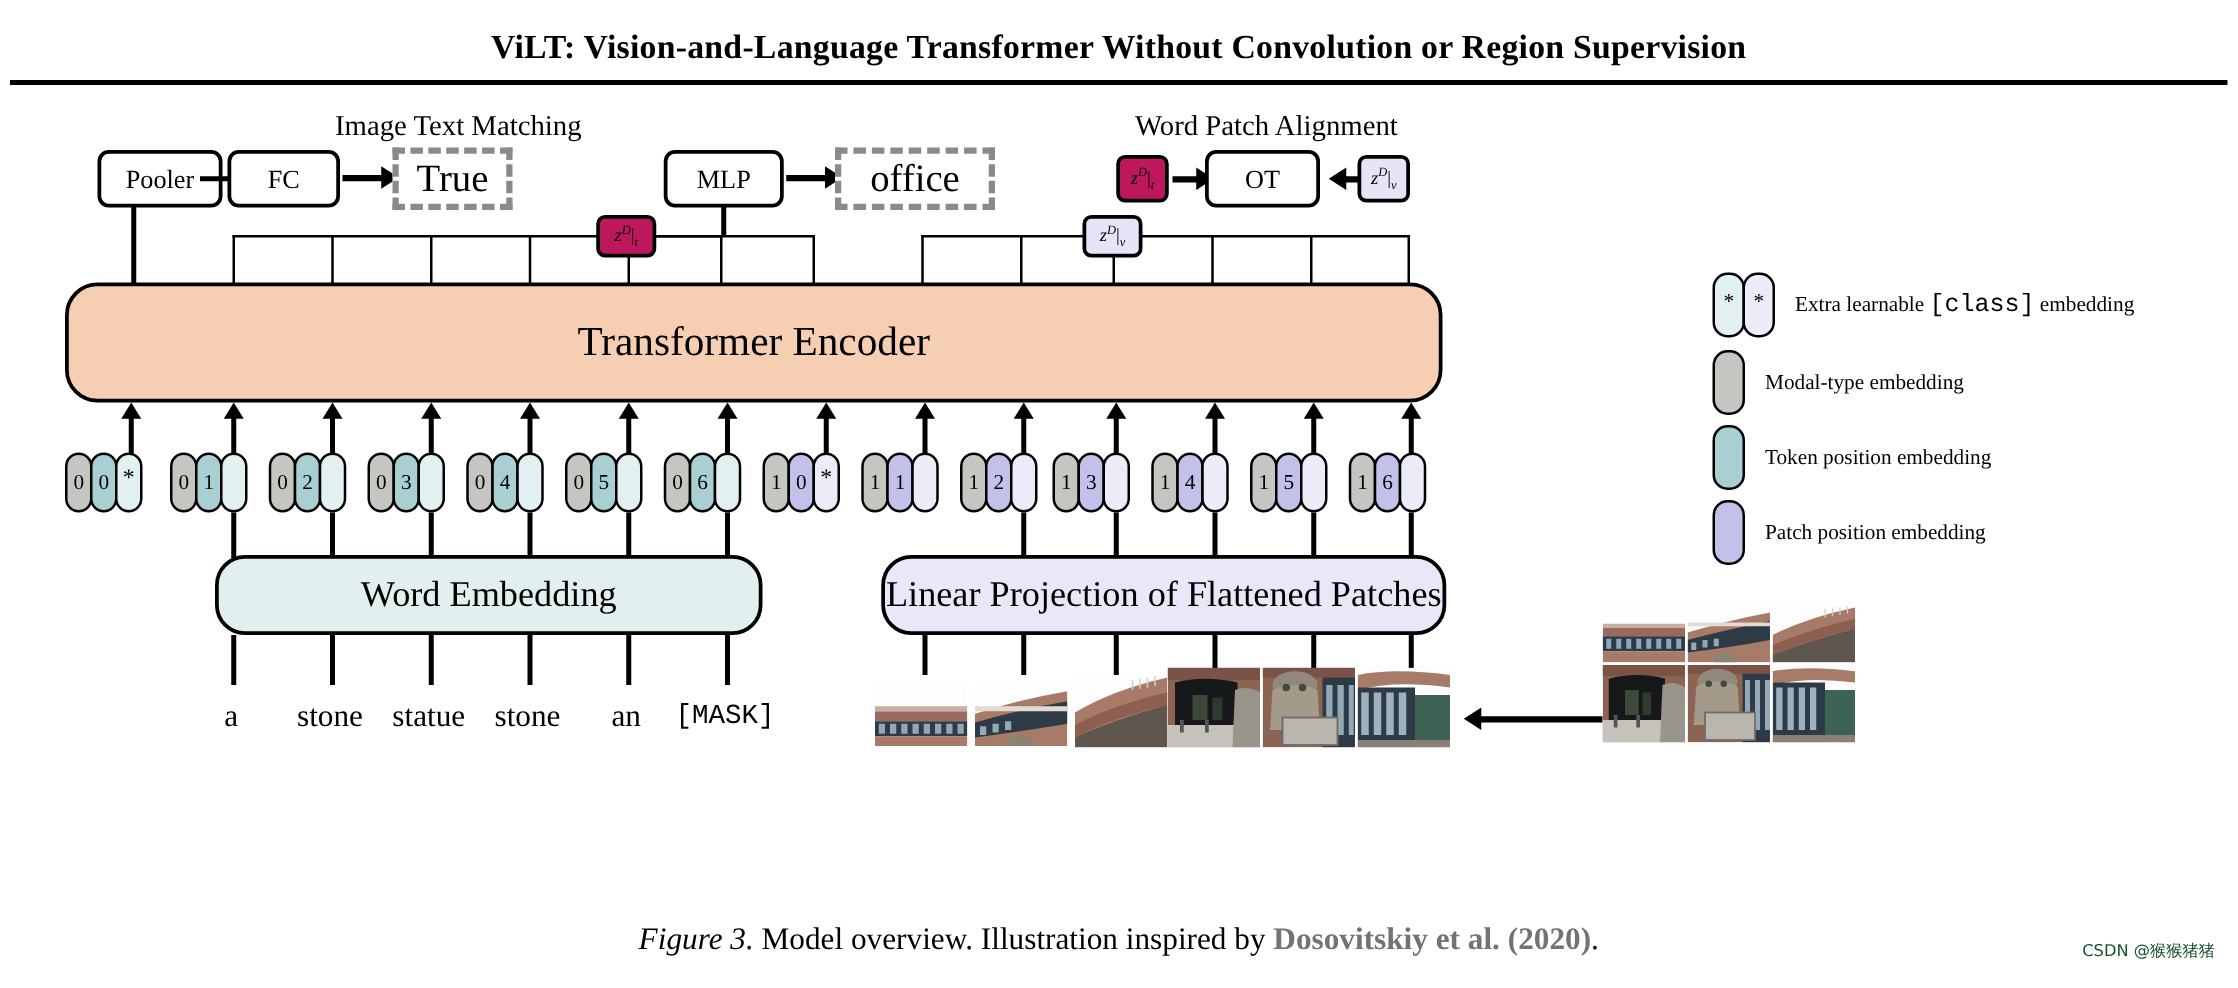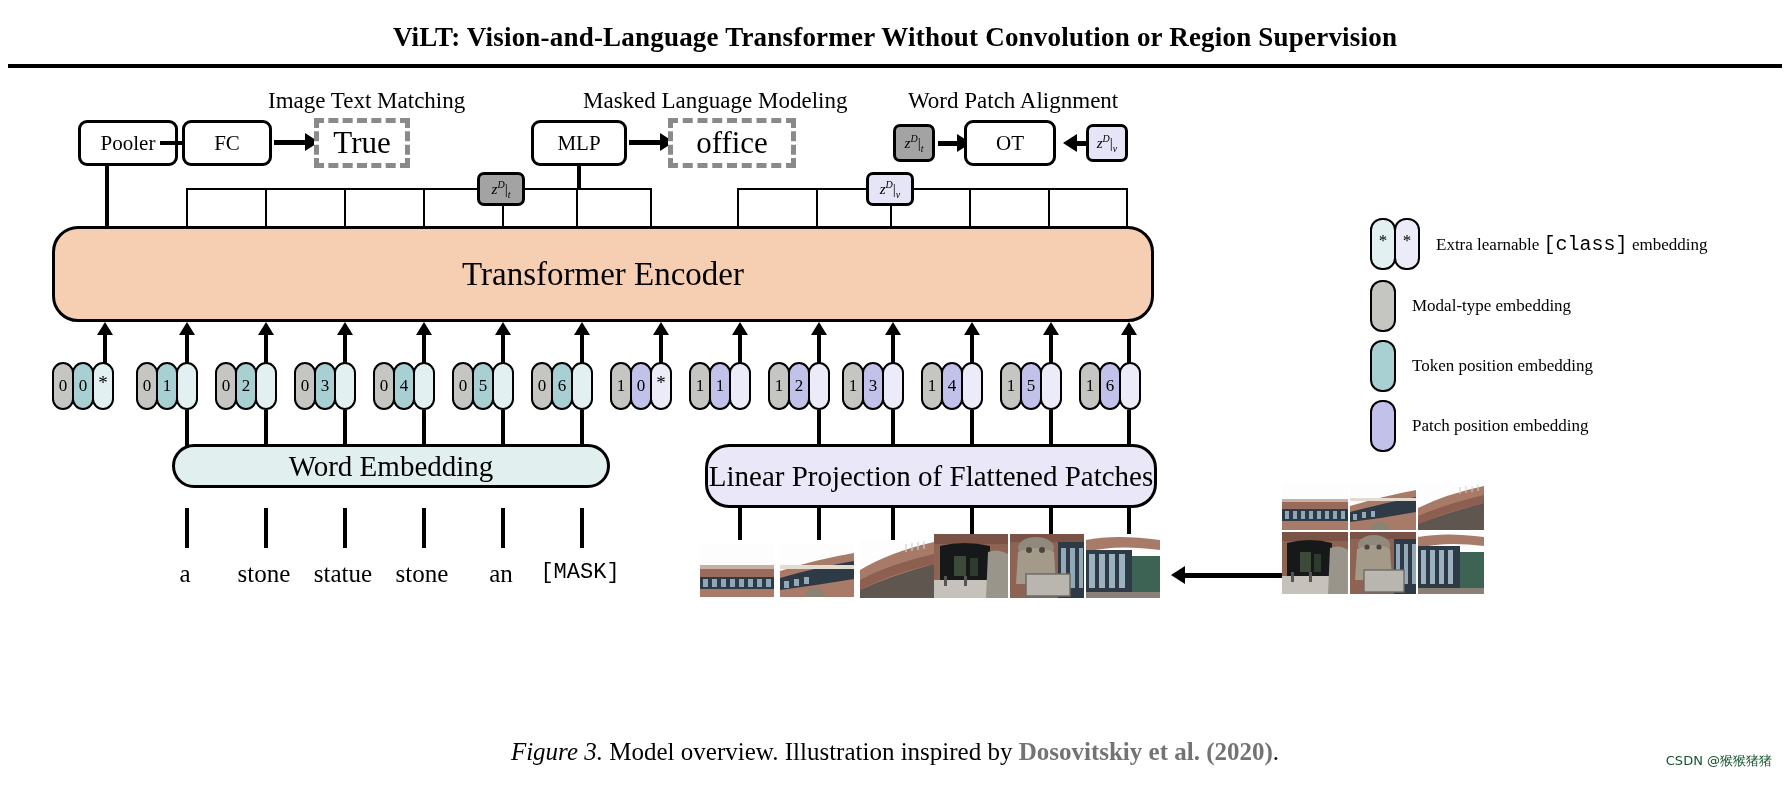--- a/index.html
+++ b/index.html
@@ -51,21 +51,21 @@
   }
   .ztok {
     position:absolute;
     border:3px solid #000;
     border-radius:7px;
     display:flex; align-items:center; justify-content:center;
     font-size:15px;
     font-family:"Liberation Serif", serif;
     z-index:7;
   }
-  .ztok.t { background:#a3a3a3; }
+  .ztok.t { background:#be185d; }
   .ztok.v { background:#e6e4f7; }
   .ztok i { font-style:italic; }
   .ztok sup { font-size:10px; font-style:italic; vertical-align:super; }
   .ztok sub { font-size:10px; font-style:italic; vertical-align:sub; }
 
   .vline  { position:absolute; background:#000; width:4px; }
   .hline  { position:absolute; background:#000; height:4px; }
   .tline  { position:absolute; background:#000; width:2px; }   
   .thline { position:absolute; background:#000; height:2px; }  
 
@@ -173,21 +173,20 @@
 </style>
 </head>
 <body>
 
 <div id="stage">
 
   <div id="paper-title">ViLT: Vision-and-Language Transformer Without Convolution or Region Supervision</div>
   <div id="title-rule"></div>
 
   <div class="headlabel" style="left:268px; top:88px;">Image Text Matching</div>
-  <div class="headlabel" style="left:583px; top:88px;">Masked Language Modeling</div>
   <div class="headlabel" style="left:908px; top:88px;">Word Patch Alignment</div>
 
   <div class="boxnode" style="left:62px; top:120px; width:100px; height:46px;margin-left:16px;">Pooler</div>
   <div class="hline" style="left:160px; top:141px; width:26px;"></div>
   <div class="boxnode" style="left:182px; top:120px; width:90px; height:46px;">FC</div>
   <div class="arrowR" style="left:274px; top:140px; width:34px;"></div>
   <div class="dashbox" style="left:314px; top:118px; width:96px; height:50px;">True</div>
 
   <div class="vline" style="left:105px; top:164px; height:70px;"></div>
 
@@ -329,21 +328,21 @@
       <div class="vline" style="left: 580px; top: 410px; height: 38px;"></div>
       <div class="vline" style="left: 817px; top: 410px; height: 38px;"></div>
       <div class="vline" style="left: 891px; top: 410px; height: 38px;"></div>
       <div class="vline" style="left: 970px; top: 410px; height: 38px;"></div>
       <div class="vline" style="left: 1049px; top: 410px; height: 38px;"></div>
       <div class="vline" style="left: 1127px; top: 410px; height: 38px;"></div>
       <div class="vline" style="left: 103px; top: 410px; height: 0px;"></div>
       <div class="vline" style="left: 659px; top: 410px; height: 0px;"></div>
     </div>
 
-  <div class="embmod" id="word-embedding" style="left:172px; top:444px; width:438px; height:44px;">Word Embedding</div>
+  <div class="embmod" id="word-embedding" style="left:172px; top:444px; width:438px; height:64px;">Word Embedding</div>
   <div class="embmod" id="linear-projection" style="left:705px; top:444px; width:452px; height:64px;">Linear Projection of Flattened Patches</div>
 
   <div id="lower-stems">
       <div class="vline" style="left: 185px; top: 508px; height: 40px;"></div>
       <div class="vline" style="left: 264px; top: 508px; height: 40px;"></div>
       <div class="vline" style="left: 343px; top: 508px; height: 40px;"></div>
       <div class="vline" style="left: 422px; top: 508px; height: 40px;"></div>
       <div class="vline" style="left: 501px; top: 508px; height: 40px;"></div>
       <div class="vline" style="left: 580px; top: 508px; height: 40px;"></div>
       <div class="vline" style="left: 738px; top: 508px; height: 32px;"></div>

